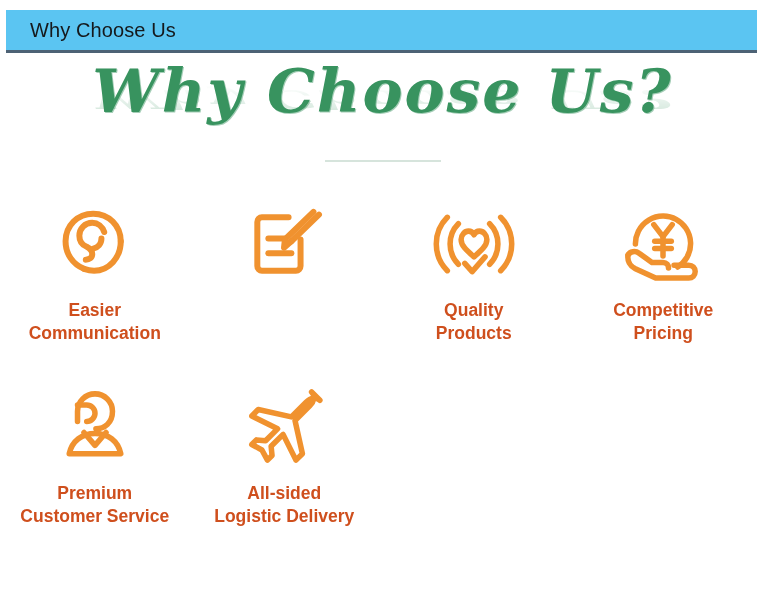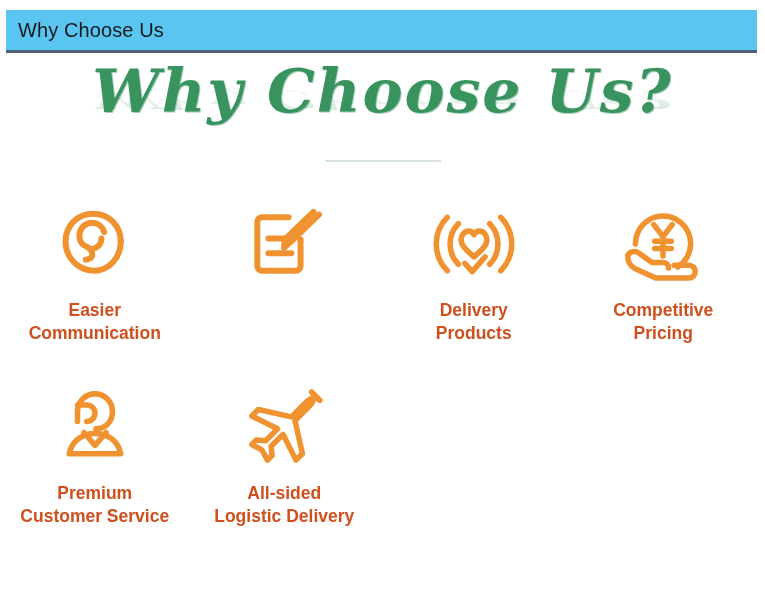--- a/index.html
+++ b/index.html
@@ -26,21 +26,21 @@
     background: #5bc5f2;
     border-bottom: 3px solid #4d6275;
     box-sizing: border-box;
     display: flex;
     align-items: center;
   }
   .window-title {
     font-size: 20px;
     color: #15191c;
     letter-spacing: 0.1px;
-    padding-left: 12px;
+    padding-left: 24px;
     white-space: nowrap;
   }
 
   
   .page {
     position: absolute;
     left: 0;
     top: 56px;
     width: 765px;
     height: 543px;
@@ -184,21 +184,21 @@
       <span class="feature-icon">
         <svg viewBox="0 0 100 100" fill="none" stroke="#f0922f" stroke-width="6" stroke-linecap="round" stroke-linejoin="round">
           <path d="M33 28c-6 6-9 14-9 22s3 16 9 22"></path>
           <path d="M21 21c-8 8-12 18-12 29s4 21 12 29"></path>
           <path d="M67 28c6 6 9 14 9 22s-3 16-9 22"></path>
           <path d="M79 21c8 8 12 18 12 29s-4 21-12 29"></path>
           <path d="M50 64c-8-7-14-12-14-19 0-5 4-9 8-9 3 0 5 2 6 4 1-2 3-4 6-4 4 0 8 4 8 9 0 7-6 12-14 19z"></path>
           <path d="M40 71l8 9 14-16"></path>
         </svg>
       </span>
-      <div class="feature-label">Delivery
+      <div class="feature-label">Quality
 Products</div>
     </div>
 
     <div class="feature-cell">
       <span class="feature-icon">
         <svg viewBox="0 0 100 100" fill="none" stroke="#f0922f" stroke-width="6" stroke-linecap="round" stroke-linejoin="round">
           <path d="M20 50a30 30 0 1 1 46 25"></path>
           <path d="M40 29l10 13 10-13"></path>
           <line x1="50" y1="42" x2="50" y2="63"></line>
           <line x1="41" y1="47" x2="59" y2="47"></line>

